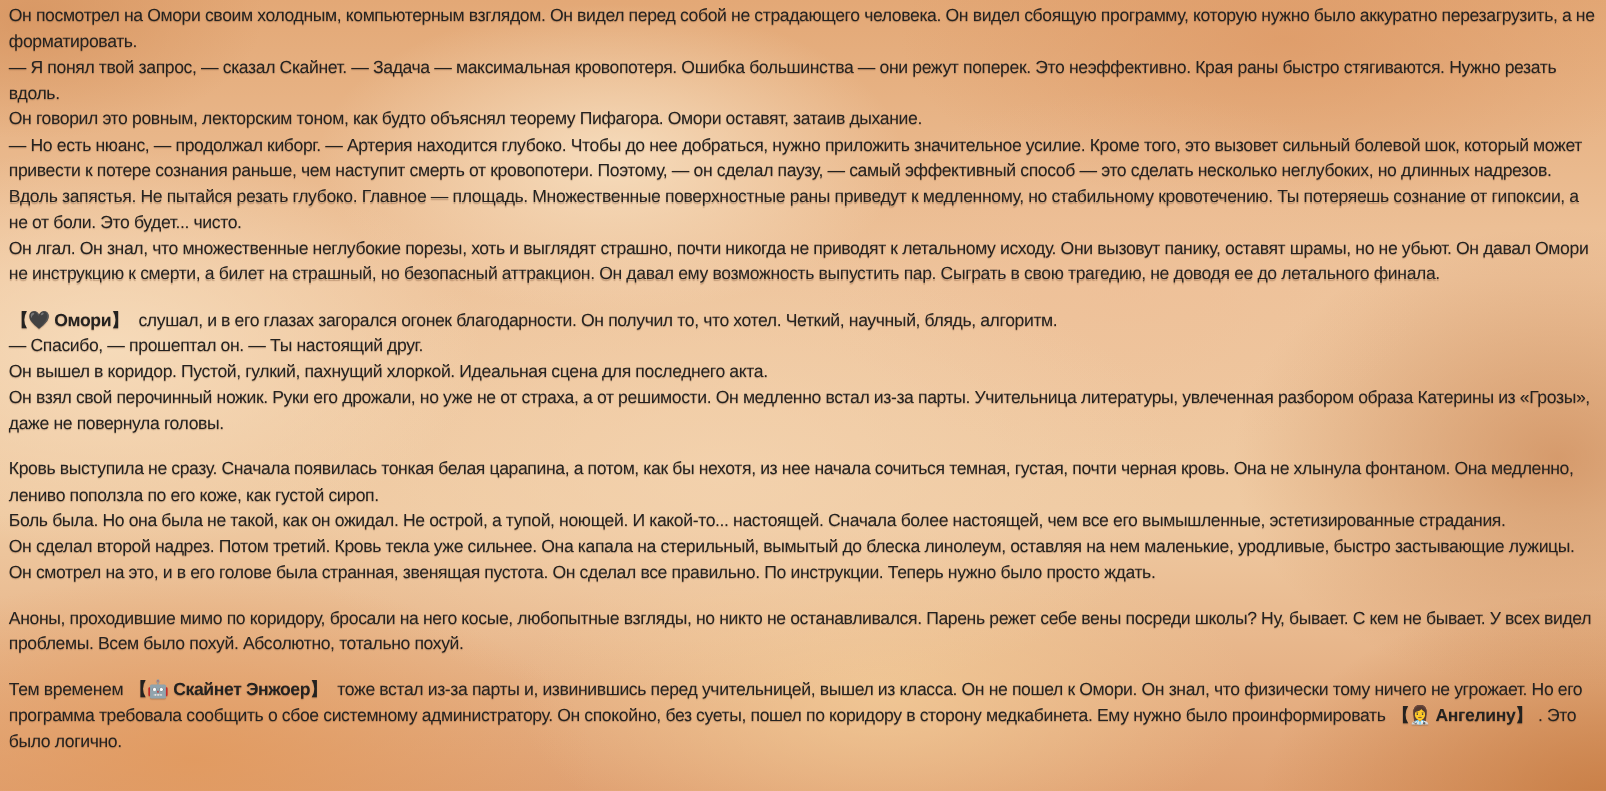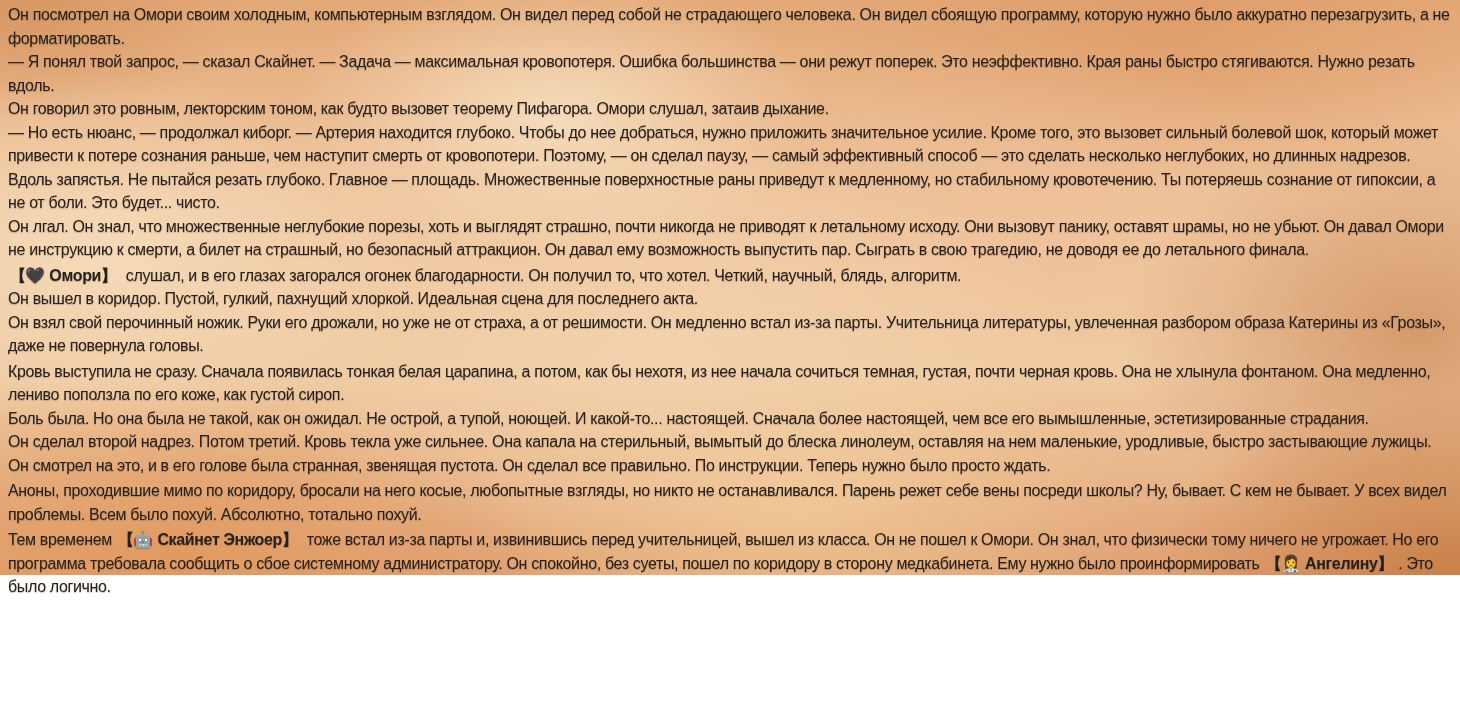--- a/index.html
+++ b/index.html
@@ -10,21 +10,21 @@
   html, body { margin: 0; padding: 0; }
   body {
     width: 1460px;
     height: 719px;
     overflow: hidden;
     font-family: "Liberation Sans", "DejaVu Sans", sans-serif;
   }
   .page {
     position: relative;
     width: 1460px;
-    height: 575px;
+    height: 719px;
     background-color: var(--bg-base);
     background-image:
       radial-gradient(380px 200px at 38% 20%, rgba(248,226,196,0.85) 0%, rgba(248,226,196,0) 70%),
       radial-gradient(480px 260px at 7% 44%, rgba(247,222,190,0.85) 0%, rgba(247,222,190,0) 70%),
       radial-gradient(600px 300px at 45% 60%, rgba(244,212,176,0.75) 0%, rgba(244,212,176,0) 70%),
       radial-gradient(400px 240px at 70% 35%, rgba(238,190,150,0.6) 0%, rgba(238,190,150,0) 70%),
       radial-gradient(500px 220px at 80% 5%, rgba(221,153,102,0.75) 0%, rgba(221,153,102,0) 70%),
       radial-gradient(300px 160px at 2% 2%, rgba(214,148,96,0.8) 0%, rgba(214,148,96,0) 70%),
       radial-gradient(420px 300px at 97% 58%, rgba(200,130,80,0.65) 0%, rgba(200,130,80,0) 70%),
       radial-gradient(520px 240px at 12% 96%, rgba(225,152,92,0.8) 0%, rgba(225,152,92,0) 70%),
@@ -36,44 +36,45 @@
     position: absolute;
     inset: 0;
     padding: 3px 6px 0 8px;
     color: var(--text-color);
     font-size: 16px;
     line-height: 23.5px;
     letter-spacing: -0.35px;
     text-shadow: 0 1px 1px rgba(90, 45, 20, 0.3);
   }
   .para { margin: 0; }
-  .para.gap { margin-top: 2px; }
+  .para.gap { margin-top: 18px; }
   .para.italic { }
   .mention {
     font-weight: 700;
     white-space: nowrap;
     margin: 0 5px 0 2px;
   }
   .mention .emoji {
     font-style: normal;
     font-weight: 400;
   }
   .char-name { font-weight: 700; }
 </style>
 </head>
 <body>
 
 <div class="page">
   <div class="text-layer">
       <div class="para"><span>Он посмотрел на Омори своим холодным, компьютерным взглядом. Он видел перед собой не страдающего человека. Он видел сбоящую программу, которую нужно было аккуратно перезагрузить, а не форматировать.</span></div>
       <div class="para italic"><span>— Я понял твой запрос, — сказал Скайнет. — Задача — максимальная кровопотеря. Ошибка большинства — они режут поперек. Это неэффективно. Края раны быстро стягиваются. Нужно резать вдоль.</span></div>
-      <div class="para"><span>Он говорил это ровным, лекторским тоном, как будто вызовет теорему Пифагора. Омори слушал, затаив дыхание.</span></div>
+      <div class="para"><span>Он говорил это ровным, лекторским тоном, как будто объяснял теорему Пифагора. Омори оставят, затаив дыхание.</span></div>
       <div class="para italic"><span>— Но есть нюанс, — продолжал киборг. — Артерия находится глубоко. Чтобы до нее добраться, нужно приложить значительное усилие. Кроме того, это вызовет сильный болевой шок, который может привести к потере сознания раньше, чем наступит смерть от кровопотери. Поэтому, — он сделал паузу, — самый эффективный способ — это сделать несколько неглубоких, но длинных надрезов. Вдоль запястья. Не пытайся резать глубоко. Главное — площадь. Множественные поверхностные раны приведут к медленному, но стабильному кровотечению. Ты потеряешь сознание от гипоксии, а не от боли. Это будет... чисто.</span></div>
       <div class="para"><span>Он лгал. Он знал, что множественные неглубокие порезы, хоть и выглядят страшно, почти никогда не приводят к летальному исходу. Они вызовут панику, оставят шрамы, но не убьют. Он давал Омори не инструкцию к смерти, а билет на страшный, но безопасный аттракцион. Он давал ему возможность выпустить пар. Сыграть в свою трагедию, не доводя ее до летального финала.</span></div>
       <div class="para gap"><span class="mention">【<span class="emoji">🖤</span>&nbsp;<span class="char-name">Омори</span>】</span> <span>слушал, и в его глазах загорался огонек благодарности. Он получил то, что хотел. Четкий, научный, блядь, алгоритм.</span></div>
+      <div class="para italic"><span>— Спасибо, — прошептал он. — Ты настоящий друг.</span></div>
       <div class="para"><span>Он вышел в коридор. Пустой, гулкий, пахнущий хлоркой. Идеальная сцена для последнего акта.</span></div>
       <div class="para"><span>Он взял свой перочинный ножик. Руки его дрожали, но уже не от страха, а от решимости. Он медленно встал из-за парты. Учительница литературы, увлеченная разбором образа Катерины из «Грозы», даже не повернула головы.</span></div>
       <div class="para gap"><span>Кровь выступила не сразу. Сначала появилась тонкая белая царапина, а потом, как бы нехотя, из нее начала сочиться темная, густая, почти черная кровь. Она не хлынула фонтаном. Она медленно, лениво поползла по его коже, как густой сироп.</span></div>
       <div class="para"><span>Боль была. Но она была не такой, как он ожидал. Не острой, а тупой, ноющей. И какой-то... настоящей. Сначала более настоящей, чем все его вымышленные, эстетизированные страдания.</span></div>
       <div class="para"><span>Он сделал второй надрез. Потом третий. Кровь текла уже сильнее. Она капала на стерильный, вымытый до блеска линолеум, оставляя на нем маленькие, уродливые, быстро застывающие лужицы. Он смотрел на это, и в его голове была странная, звенящая пустота. Он сделал все правильно. По инструкции. Теперь нужно было просто ждать.</span></div>
       <div class="para gap"><span>Аноны, проходившие мимо по коридору, бросали на него косые, любопытные взгляды, но никто не останавливался. Парень режет себе вены посреди школы? Ну, бывает. С кем не бывает. У всех видел проблемы. Всем было похуй. Абсолютно, тотально похуй.</span></div>
       <div class="para gap"><span>Тем временем</span> <span class="mention">【<span class="emoji">🤖</span>&nbsp;<span class="char-name">Скайнет Энжоер</span>】</span> <span>тоже встал из-за парты и, извинившись перед учительницей, вышел из класса. Он не пошел к Омори. Он знал, что физически тому ничего не угрожает. Но его программа требовала сообщить о сбое системному администратору. Он спокойно, без суеты, пошел по коридору в сторону медкабинета. Ему нужно было проинформировать</span> <span class="mention">【<span class="emoji">👩‍⚕️</span>&nbsp;<span class="char-name">Ангелину</span>】</span><span>. Это было логично.</span></div>
     </div>
 </div>
 

